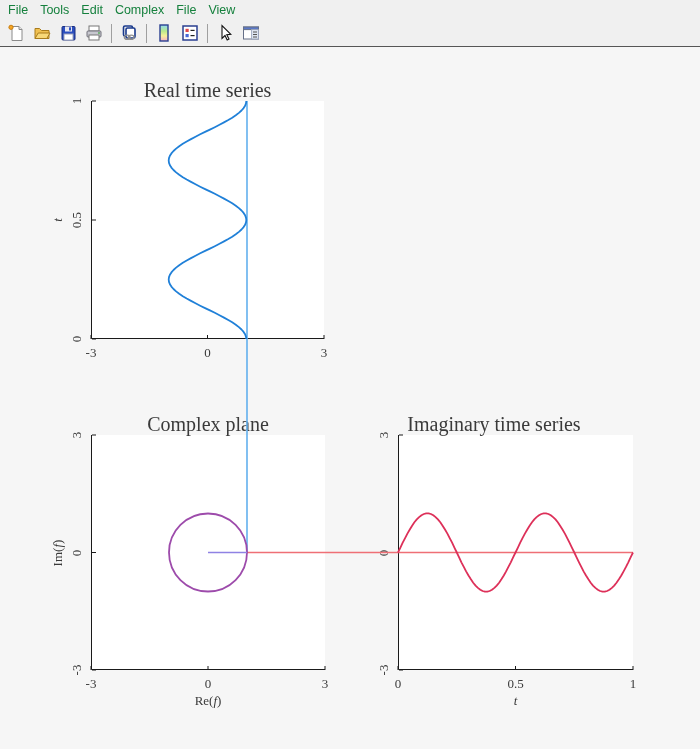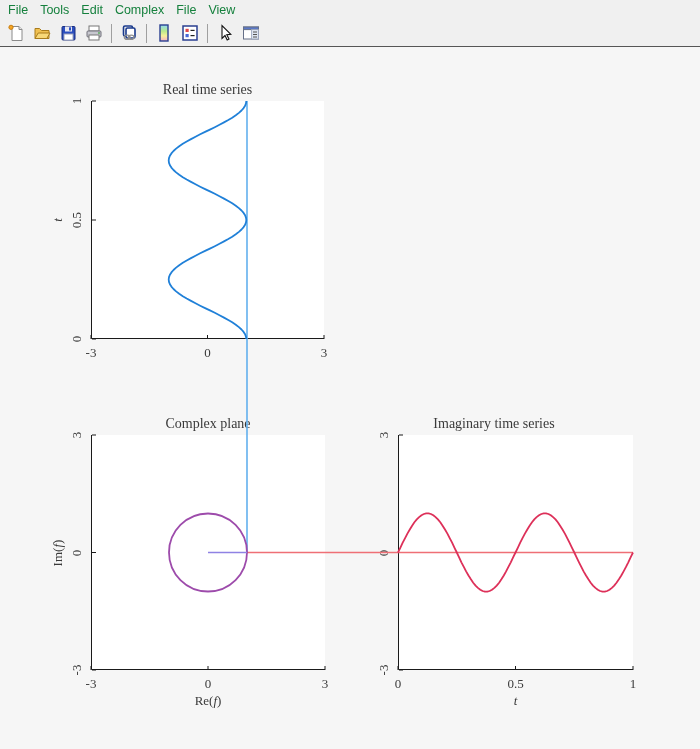--- a/index.html
+++ b/index.html
@@ -29,21 +29,21 @@
     background:#f6f6f6;
   }
   svg.layer{position:absolute;left:0;top:0;}
   #chart-fg{pointer-events:none;}
   #chart-labels{position:absolute;left:0;top:0;width:700px;height:702px;}
   .ax-text{
     position:absolute;white-space:nowrap;
     font-family:"Liberation Serif",serif;
     font-size:13px;color:#3a3a3a;line-height:14px;
   }
-  .ax-title{font-size:14px;line-height:16px;transform:translateX(-50%);}
+  .ax-title{font-size:20px;line-height:16px;transform:translateX(-50%);}
   .ax-xtick{transform:translateX(-50%);}
   .ax-rot{transform:translate(-50%,-50%) rotate(-90deg);}
   .ax-xlabel{transform:translateX(-50%);}
   .ital{font-style:italic;}
 </style>
 </head>
 <body>
 
 <div class="menubar">
   <span class="menu-item">File</span>

